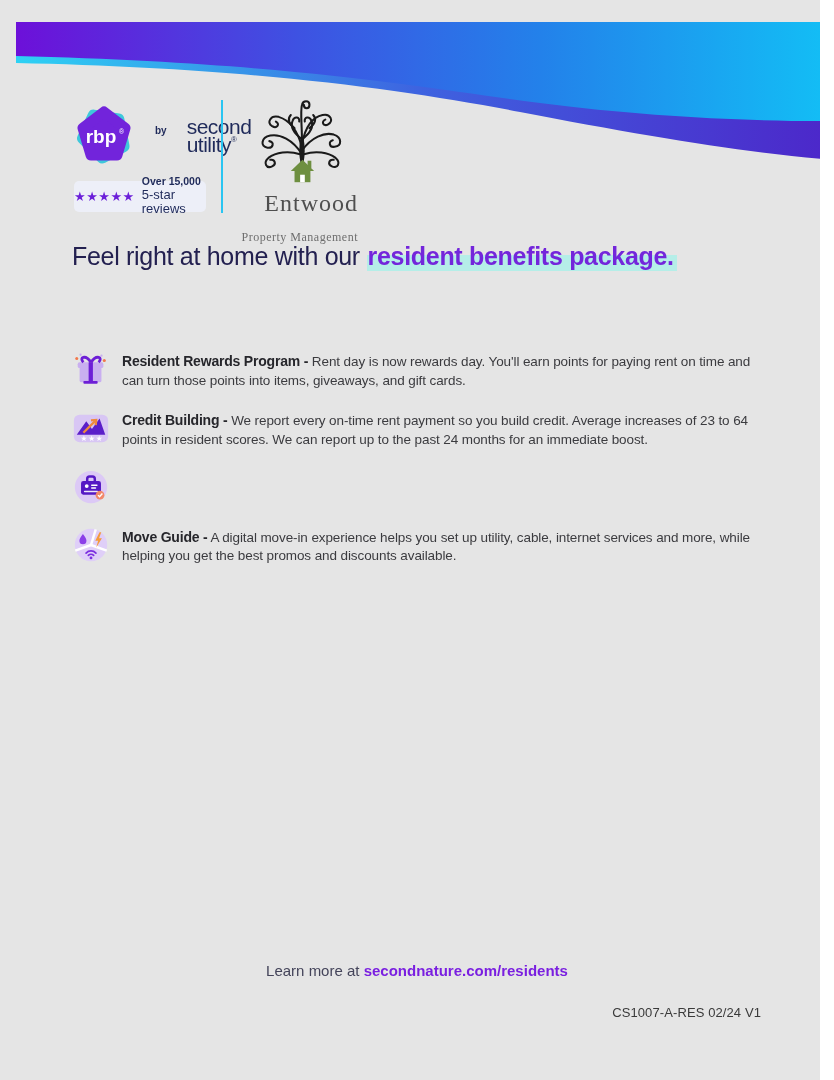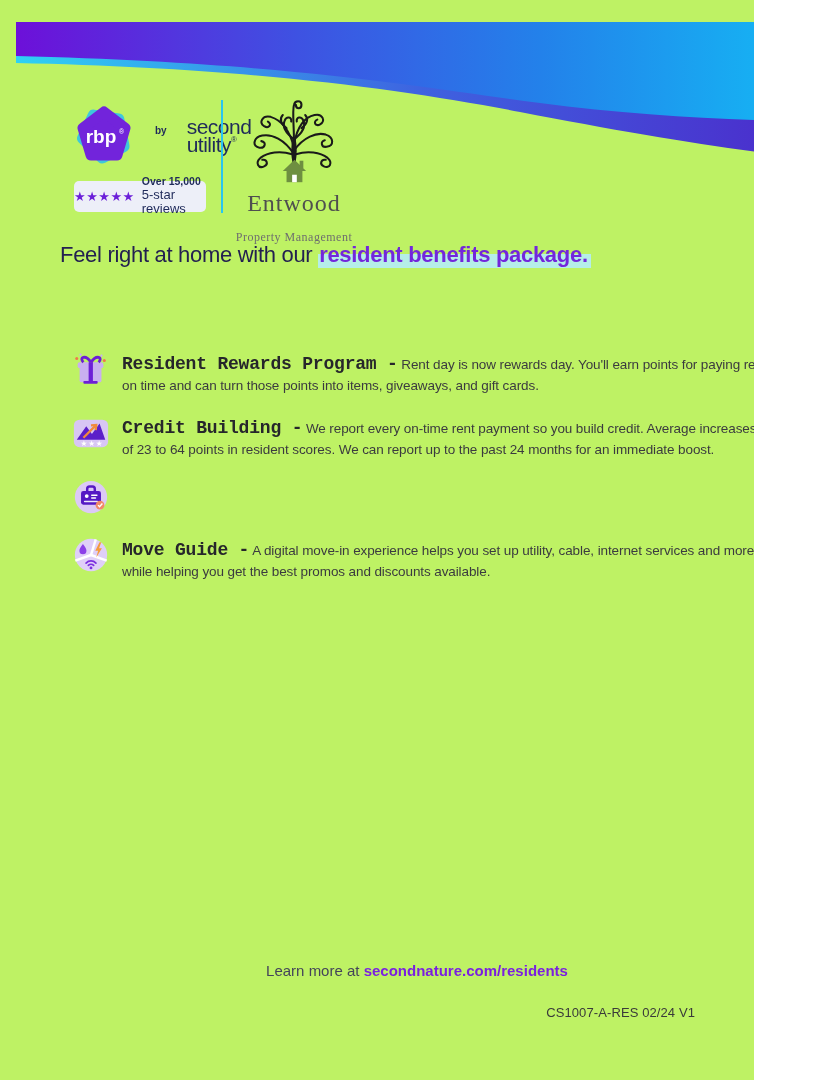--- a/index.html
+++ b/index.html
@@ -1,51 +1,51 @@
 <!DOCTYPE html>
 <html><head>
 <meta charset="utf-8">
 <style>
   html,body{margin:0;padding:0;background:#ffffff;}
-  .page{position:relative;width:754px;height:1080px;background:#bef264;overflow:hidden;
+  .page{position:relative;width:820px;height:1080px;background:#e5e5e5;overflow:hidden;
         font-family:"Liberation Sans",sans-serif;}
 
   
   .wave{position:absolute;top:0;left:0;}
 
   
   .rbp-badge{position:absolute;left:73px;top:101px;}
   .byline{position:absolute;left:139px;top:118px;display:flex;align-items:flex-start;color:#1F2A5A;}
   .byline .by{font-size:10px;font-weight:700;margin:7px 3px 0 0;padding-left:16px;}
   .brand{font-weight:400;font-size:21px;line-height:0.88;letter-spacing:-0.5px;margin-left:17px;}
   .brand .reg{font-size:8px;vertical-align:top;}
   .reviews-pill{position:absolute;left:74px;top:181px;width:132px;height:31px;background:#EDEFF8;
         border-radius:5px;display:flex;align-items:center;justify-content:center;gap:7px;}
   .stars{color:#6B1FD9;font-size:13px;letter-spacing:0.5px;line-height:1;}
   .rev-text{color:#1F2A5A;line-height:1.1;}
   .rev-text .l1{font-size:10.5px;font-weight:700;}
   .rev-text .l2{font-size:13px;}
   .logo-divider{position:absolute;left:221px;top:100px;width:2px;height:113px;background:#29C5F2;}
-  .partner{position:absolute;left:230px;top:96px;width:128px;text-align:center;
+  .partner{position:absolute;left:230px;top:96px;width:128px;text-align:right;
         font-family:"Liberation Serif",serif;}
   .partner .pname{font-size:24px;color:#4F4F4F;letter-spacing:1px;margin-top:-4px;}
   .partner .psub{font-size:12px;color:#6E6E6E;letter-spacing:0.5px;margin-top:13px;}
 
   
-  .headline{position:absolute;left:60px;top:242px;font-size:22px;letter-spacing:-0.3px;
+  .headline{position:absolute;left:72px;top:242px;font-size:25px;letter-spacing:-0.3px;
         color:#232050;white-space:nowrap;}
   .headline .hl{color:#7326DB;font-weight:700;padding:0 3px 2px 1px;
         background:linear-gradient(180deg, rgba(0,0,0,0) 44%, #B5EEE8 44%, #B5EEE8 97%, rgba(0,0,0,0) 97%);}
 
   
   .benefits{position:absolute;left:72px;top:350px;width:696px;}
   .benefit{display:flex;align-items:flex-start;gap:12px;margin-bottom:19px;}
   .benefit .bicon{flex:0 0 38px;width:38px;height:38px;}
   .benefit .btext{font-size:13.5px;line-height:1.38;color:#3B3B3F;letter-spacing:-0.1px;margin-top:2px;}
-  .benefit .btitle{font-weight:700;font-size:18px;color:#26262B;letter-spacing:-0.2px;font-family:Liberation Mono, monospace;}
+  .benefit .btitle{font-weight:700;font-size:14px;color:#26262B;letter-spacing:-0.2px;}
 
   
   .footer{position:absolute;left:0;top:962px;width:834px;text-align:center;font-size:15px;color:#44445A;}
   .footer .flink{color:#7A1FE0;font-weight:700;text-decoration:none;}
   .doc-code{position:absolute;right:59px;top:1005px;font-size:13px;color:#3A3A3A;letter-spacing:0.1px;}
 </style>
 </head>
 <body>
 
 <div class="page">

